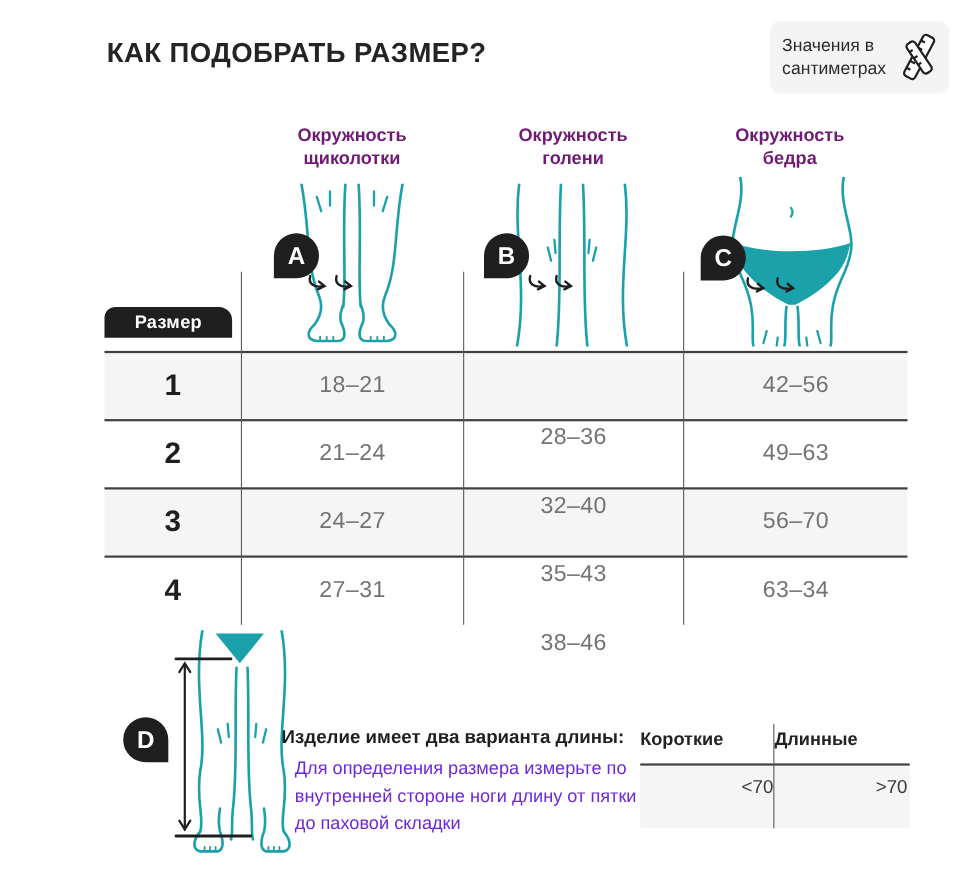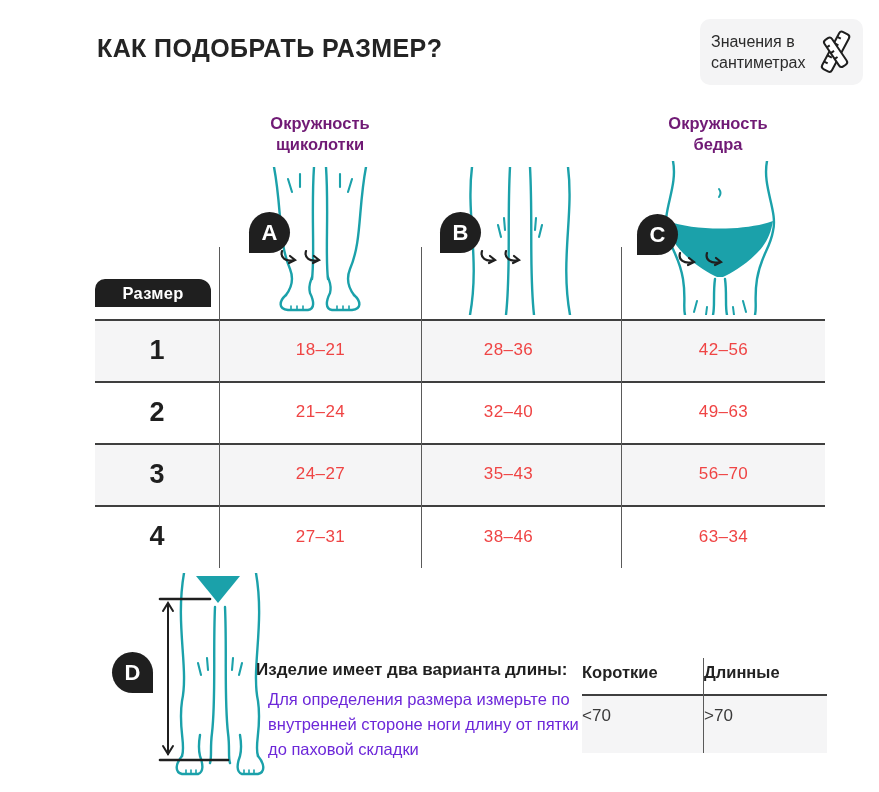--- a/index.html
+++ b/index.html
@@ -31,27 +31,27 @@
     border-radius:10px 12px 0 0;display:flex;align-items:center;justify-content:center;
     font-size:16.5px;font-weight:700;letter-spacing:.3px;
   }
   .stripe{left:95px;width:730px;background:#f5f5f6;}
   .hline{left:95px;width:730px;height:1.5px;background:#3f3f3f;}
   .vline{width:1.3px;background:#5a5a5a;top:247px;height:321px;}
   .row{left:95px;width:730px;height:62px;}
   .cell{position:absolute;top:0;height:100%;display:flex;align-items:center;justify-content:center;}
   .cell-size{left:0;width:124px;font-size:27px;font-weight:800;color:#1f1f1f;}
   .cell-a{left:125px;width:201px;}
-  .cell-b{left:314px;width:199px;}
+  .cell-b{left:327px;width:199px;margin-top:48px;}
   .cell-c{left:527px;width:203px;}
-  .val{font-size:17px;color:#ef4444;letter-spacing:.4px;}
+  .val{font-size:21px;color:#737373;letter-spacing:.4px;}
   .intro{left:256px;top:660px;font-size:17px;font-weight:700;color:#1f1f1f;}
   .para{left:268px;top:687px;width:312px;font-size:16.5px;line-height:1.52;color:#6d28d9;}
   .mini-h{top:663px;width:121px;text-align:left;font-size:16.5px;font-weight:700;color:#222;}
-  .mini-v{top:706px;width:121px;text-align:left;font-size:17px;color:#3a3a3a;}
+  .mini-v{top:706px;width:121px;text-align:right;font-size:17px;color:#3a3a3a;}
   svg{display:block;}
 </style>
 </head>
 <body>
 
 <div class="page">
 
   <div class="abs badge">
     <div class="badge-text">Значения в сантиметрах</div>
     <span>
@@ -66,20 +66,21 @@
             <path d="M16,15 h3.5 M16,22 h4 M16,29 h3.5" fill="none"></path>
           </g>
         </g>
       </svg>
     </span>
   </div>
 
   <div class="abs title">КАК ПОДОБРАТЬ РАЗМЕР?</div>
 
   <div class="abs col-header" style="left:250px">Окружность щиколотки</div>
+  <div class="abs col-header" style="left:451px">Окружность голени</div>
   <div class="abs col-header" style="left:648px">Окружность бедра</div>
 
   <div class="abs" style="left:258px;top:167px">
     <svg width="124" height="148" viewBox="0 0 124 148" fill="none" stroke="#1BA1AA" stroke-width="2.4" stroke-linecap="round">
       <path d="M16,0 C24,42 20,74 32,102 C36,112 34,120 28,128"></path>
       <path d="M56,0 C53,45 57,88 54,112"></path>
       <path d="M28,128 C21,134 20,142 30,143 L50,143 C57,142 56,134 52,126 C50,118 53,114 54,110"></path>
       <path d="M33,143 v-4 M39,143 v-4 M45,143 v-4" stroke-width="1.6"></path>
       <path d="M108,0 C100,42 104,74 92,102 C88,112 90,120 96,128"></path>
       <path d="M68,0 C71,45 67,88 70,112"></path>

